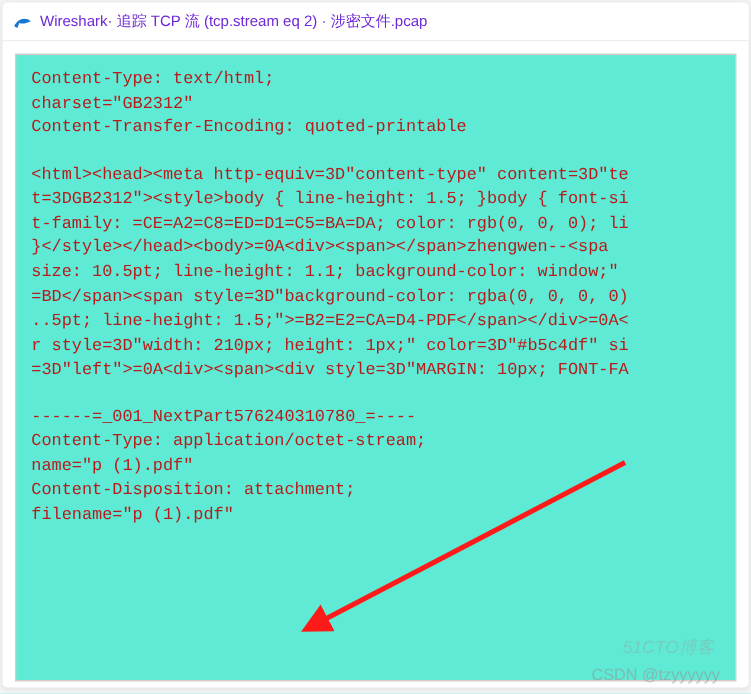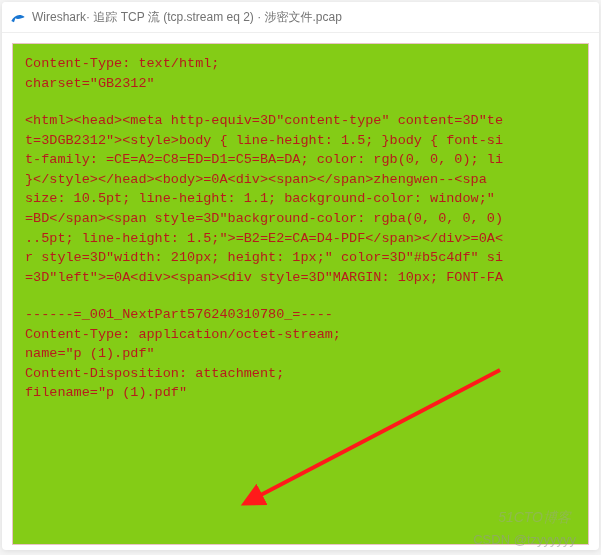--- a/index.html
+++ b/index.html
@@ -28,28 +28,28 @@
     background: #fff;
     border-bottom: 1px solid #eee;
   }
   .shark-icon {
     width: 16px;
     height: 16px;
     margin-right: 6px;
   }
   .title-text {
     font-size: 12px;
-    color: #737373;
+    color: #6d28d9;
   }
   .content {
     padding: 10px 12px;
     font-family: "Consolas", "Courier New", monospace;
     font-size: 13.5px;
     line-height: 1.45;
-    background: #84cc16;
+    background: #5eead4;
     color: #b71c1c;
     margin: 10px;
     border: 1px solid #e8c4c4;
     height: 480px;
     overflow: hidden;
     white-space: nowrap;
   }
   .content .blank {
     height: 18px;
   }
@@ -84,20 +84,21 @@
       <path fill="#1976d2" d="M2 18 C6 10, 14 6, 22 12 C18 14, 12 16, 8 14 L6 20 Z"></path>
     </svg>
     <span class="title-text">
       <span>Wireshark</span><span>· 追踪 TCP 流 (tcp.stream eq 2) · </span><span>涉密文件.pcap</span>
     </span>
   </div>
 
   <div class="content" id="content">
       <div>Content-Type: text/html;</div>
       <div>        charset="GB2312"</div>
+      <div>Content-Transfer-Encoding: quoted-printable</div>
       <div class="blank">&nbsp;</div>
       <div>&lt;html&gt;&lt;head&gt;&lt;meta http-equiv=3D"content-type" content=3D"te</div>
       <div>t=3DGB2312"&gt;&lt;style&gt;body { line-height: 1.5; }body { font-si</div>
       <div>t-family: =CE=A2=C8=ED=D1=C5=BA=DA; color: rgb(0, 0, 0); li</div>
       <div> }&lt;/style&gt;&lt;/head&gt;&lt;body&gt;=0A&lt;div&gt;&lt;span&gt;&lt;/span&gt;zhengwen--&lt;spa</div>
       <div>size: 10.5pt; line-height: 1.1; background-color: window;"</div>
       <div>=BD&lt;/span&gt;&lt;span style=3D"background-color: rgba(0, 0, 0, 0)</div>
       <div>..5pt; line-height: 1.5;"&gt;=B2=E2=CA=D4-PDF&lt;/span&gt;&lt;/div&gt;=0A&lt;</div>
       <div>r style=3D"width: 210px; height: 1px;" color=3D"#b5c4df" si</div>
       <div>=3D"left"&gt;=0A&lt;div&gt;&lt;span&gt;&lt;div style=3D"MARGIN: 10px; FONT-FA</div>

